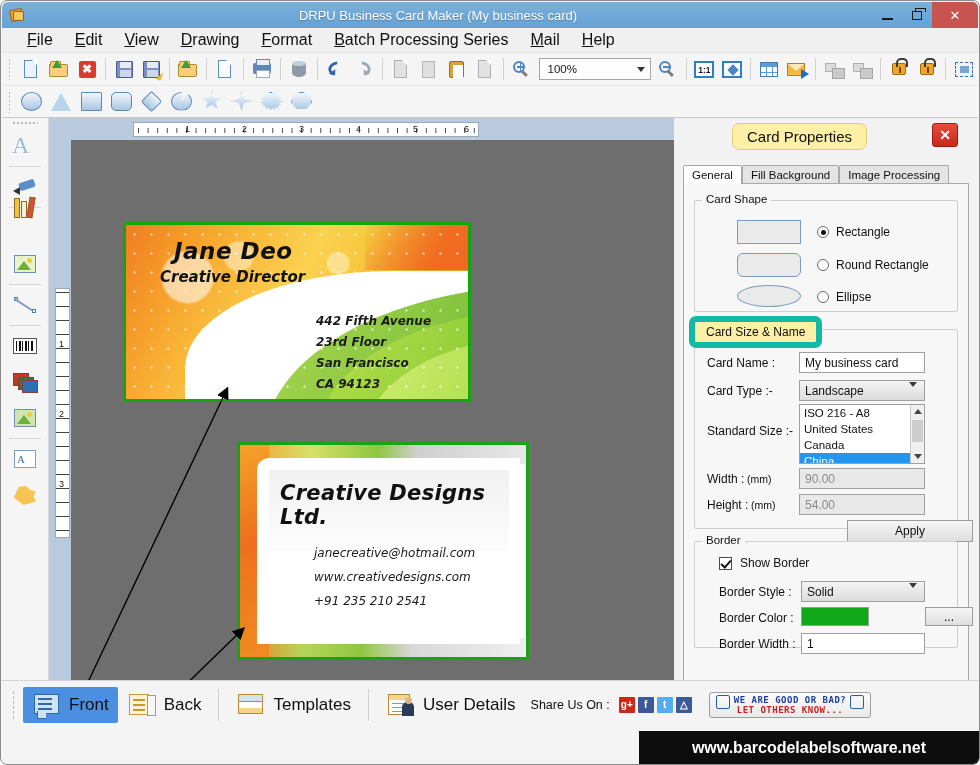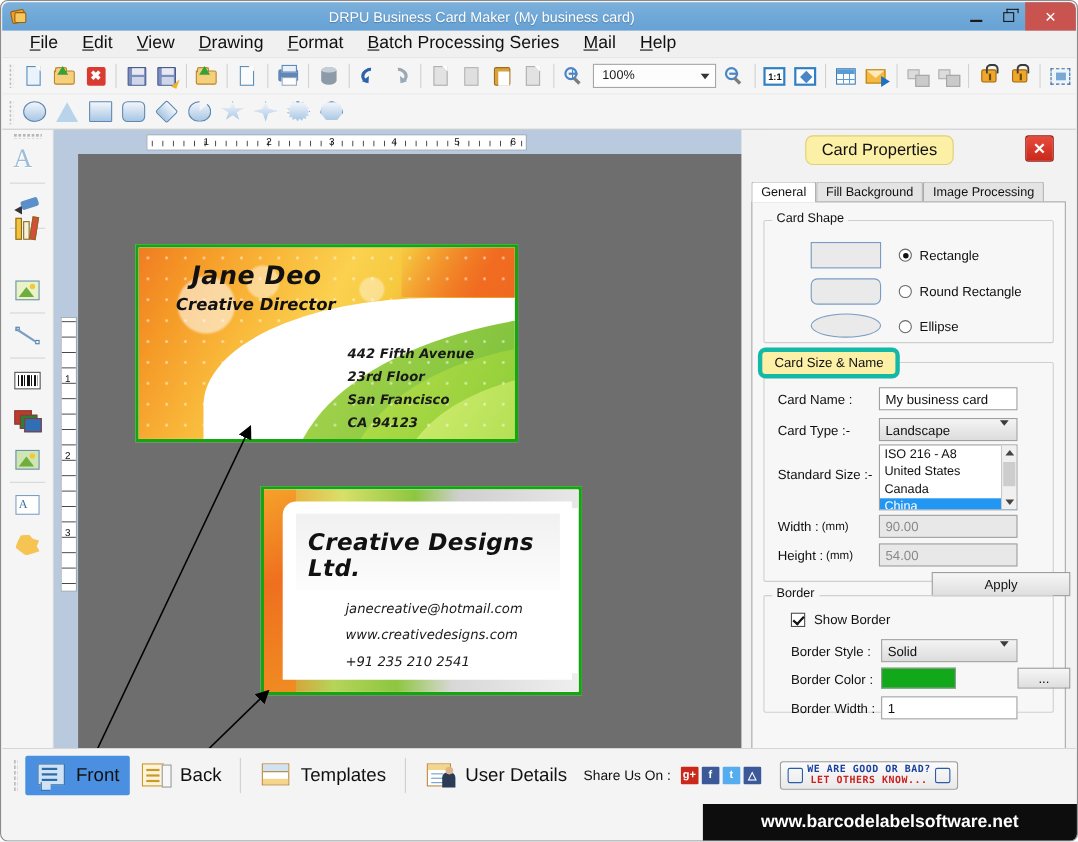--- a/index.html
+++ b/index.html
@@ -245,21 +245,21 @@
     position:absolute; left:22px; top:22px; right:8px; bottom:6px;
     background:#6e6e6e;
   }
 
   
   .card {
     position:absolute; background:#ffffff; border:3px solid #16a510;
     overflow:hidden;
   }
   #card-front { left: 52px; top: 82px; width: 348px; height: 180px; }
-  #card-back  { left: 166px; top: 302px; width: 292px; height: 190px; }
+  #card-back  { left: 166px; top: 302px; width: 292px; height: 218px; }
 
   .cf-bg{position:absolute;left:0;top:0;right:0;bottom:0;
     background:
       radial-gradient(circle at 18% 30%, rgba(255,255,255,.55) 0 8%, transparent 9%),
       radial-gradient(circle at 33% 18%, rgba(255,255,255,.45) 0 5%, transparent 6%),
       radial-gradient(circle at 62% 22%, rgba(255,255,255,.4) 0 4%, transparent 5%),
       linear-gradient(118deg, #f07c22 0%, #f59a27 14%, #f9b83a 30%, #fbd14f 46%, #f6c93f 58%, #f2a52b 72%, #ef7f20 100%);}
   .cf-white{position:absolute;right:-4px;bottom:-8px;width:84%;height:78%;background:#ffffff;
     border-radius: 72% 0 0 0;}
   .cf-green1{position:absolute;left:2%;top:-6%;width:128%;height:126%;
@@ -330,21 +330,21 @@
     position:absolute;left:9px;top:65px;right:9px;bottom:6px;
     background:#f7f7f7;border:1px solid #a9a9a9;
   }
   .grp{
     position:absolute;border:1px solid #cfcfcf;border-radius:2px;
   }
   .grp > .legend{
     position:absolute;left:7px;top:-8px;background:#f7f7f7;padding:0 4px;font-size:11.5px;color:#101010;
   }
   .legend-badge{
-    position:absolute;left:-6px;top:-14px;background:#fcefa6;border:4px solid #14b8a6;border-radius:7px;
+    position:absolute;left:-6px;top:-14px;background:#fcefa6;border:6px solid #14b8a6;border-radius:7px;
     padding:3px 11px;font-size:12px;color:#101010;
   }
   #grp-shape{left:10px;top:16px;right:10px;height:112px;}
   #grp-size{left:10px;top:145px;right:10px;height:200px;}
   #grp-border{left:10px;top:357px;right:10px;height:107px;}
 
   .shape-prev{
     position:absolute;background:#eaeaea;border:1px solid #7a9cc2;
   }
   .sp1{left:42px;top:19px;width:64px;height:24px;}
@@ -418,21 +418,21 @@
   .usrglyph{position:absolute;left:2px;top:3px;width:22px;height:21px;background:#fff;border:1px solid #b9893a;}
   .usrglyph .hd{position:absolute;left:0;top:0;right:0;height:5px;background:#f5d58b;}
   .usrglyph .ln{position:absolute;left:3px;top:8px;width:11px;height:1.6px;background:#6f9ec9;
     box-shadow:0 4px 0 #6f9ec9, 0 8px 0 #6f9ec9;}
   .usrglyph .per{position:absolute;right:-5px;bottom:-2px;width:12px;height:14px;background:#2b3a55;border-radius:5px 5px 0 0;}
   .usrglyph .per:before{content:"";position:absolute;left:3px;top:-5px;width:7px;height:7px;border-radius:50%;background:#e0b48a;}
   .shareLbl{font-size:12.5px;color:#101010;margin:0 9px 0 6px;}
   .sico{width:16px;height:16px;margin-right:3px;border-radius:1px;display:flex;
     align-items:center;justify-content:center;font-size:10px;color:#fff;font-weight:bold;}
   .feedback{
-    margin-left:14px;display:flex;align-items:center;padding:2px 6px;
+    margin-left:14px;display:flex;align-items:flex-start;padding:2px 6px;
     background:linear-gradient(#fbfbfb,#e9e9e9);border:1px solid #9d9d9d;border-radius:3px;
   }
   .fb-text{font-family:"DejaVu Sans Mono",monospace;font-size:9px;line-height:10px;text-align:center;}
   .fb-text .l1{color:#1a3fa0;font-weight:bold;letter-spacing:.5px;}
   .fb-text .l2{color:#cc2020;font-weight:bold;letter-spacing:.5px;}
   .thumb-up{width:14px;height:14px;border:1.5px solid #2a5ca8;border-radius:2px;margin-right:4px;}
   .thumb-dn{width:14px;height:14px;border:1.5px solid #2a5ca8;border-radius:2px;margin-left:4px;}
 
   
   .watermark{

